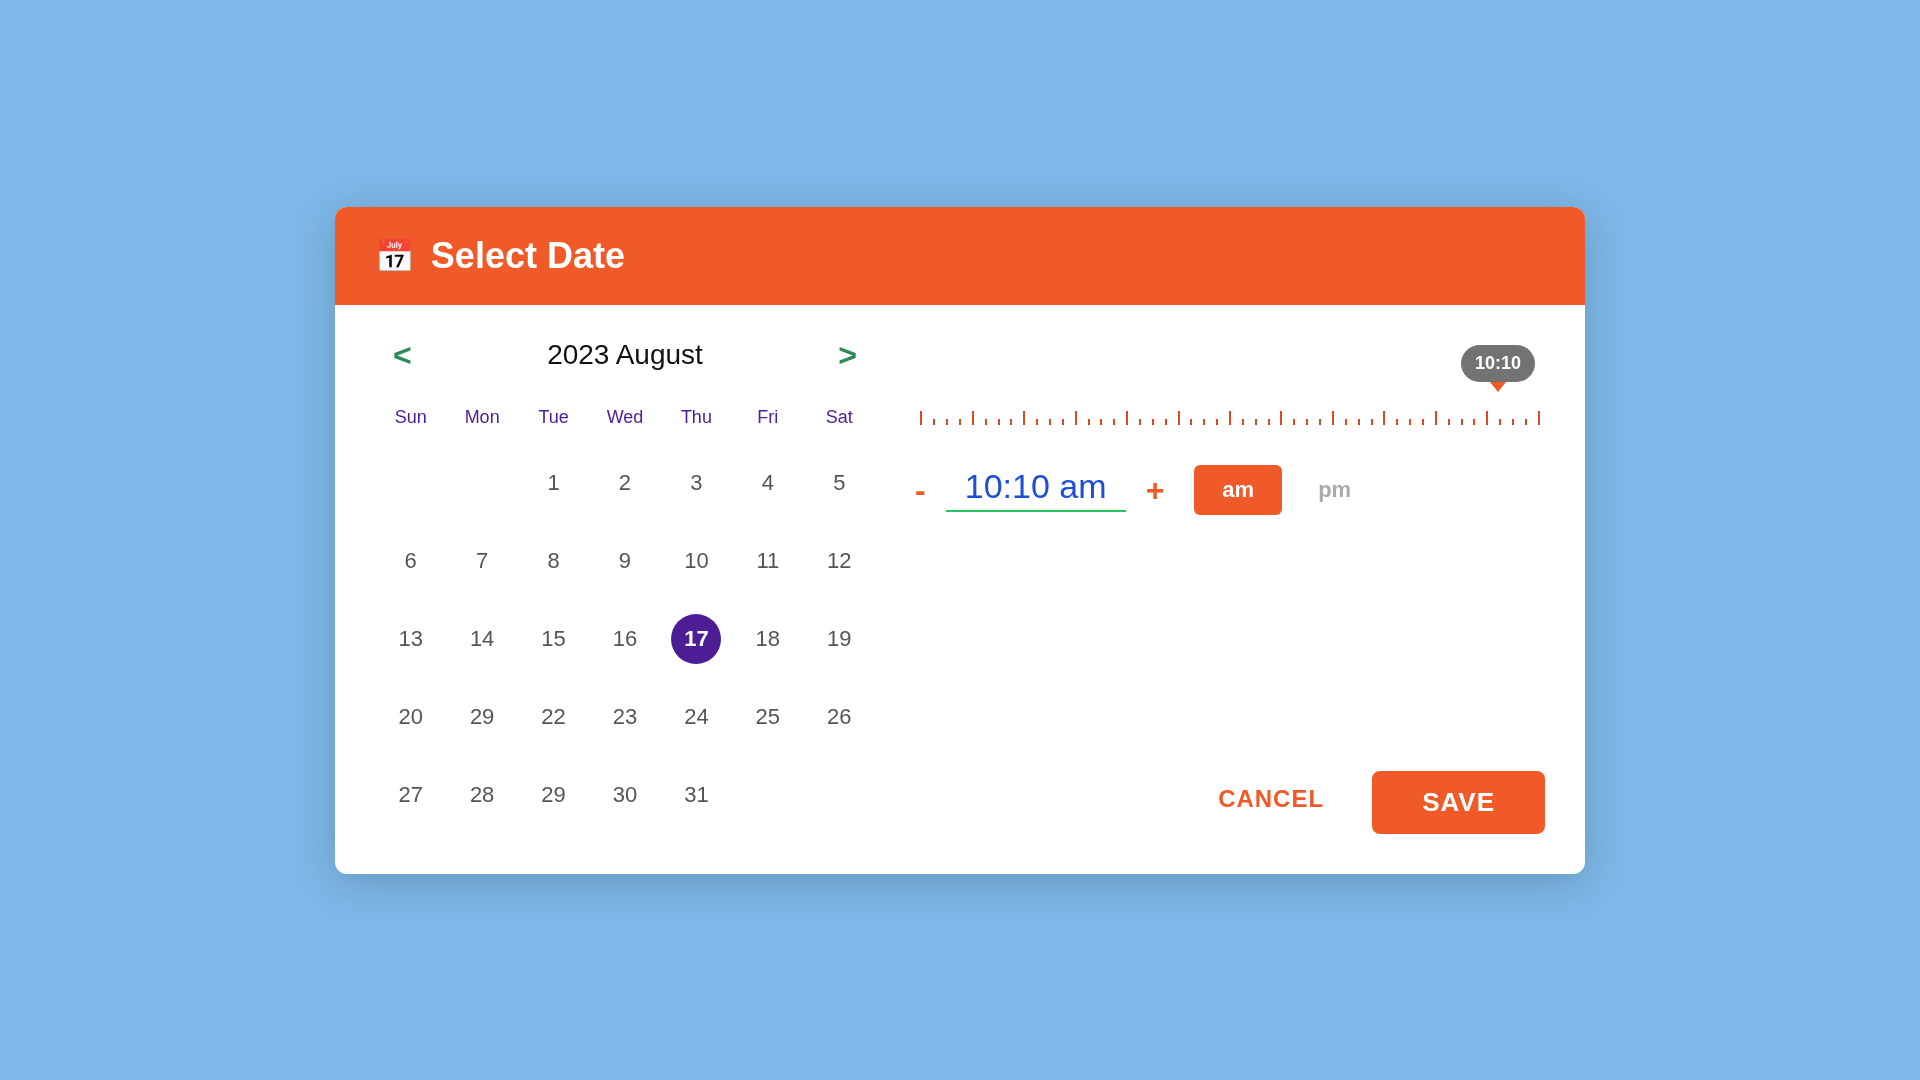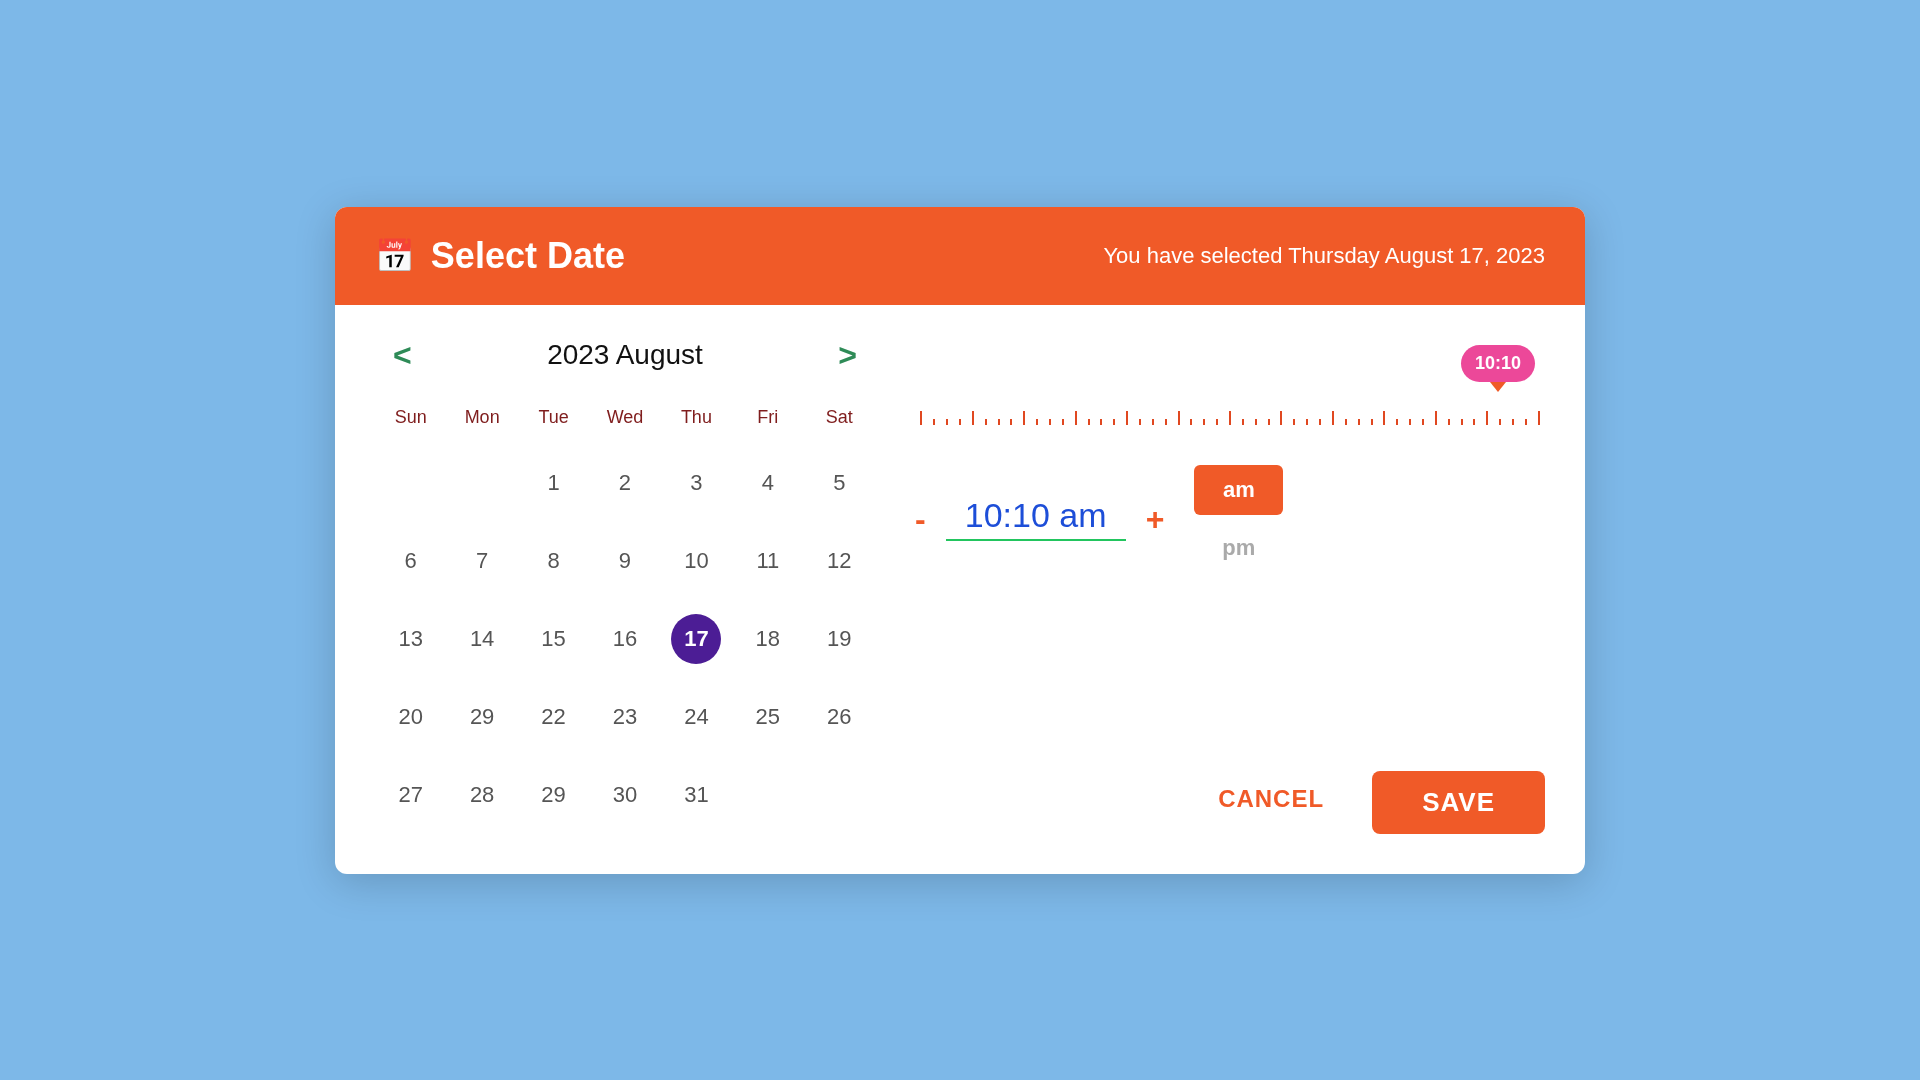--- a/index.html
+++ b/index.html
@@ -75,21 +75,21 @@
     }
     .calendar-grid {
       width: 100%;
     }
     .calendar-grid table {
       width: 100%;
       border-collapse: collapse;
     }
     .calendar-grid th {
       font-size: 18px;
-      color: #7f1d1d;
+      color: #4c1d95;
       font-weight: 400;
       text-align: center;
       padding: 8px 0 16px 0;
     }
     .calendar-grid td {
       font-size: 22px;
       color: #555;
       text-align: center;
       padding: 14px 0;
       cursor: pointer;
@@ -118,21 +118,21 @@
     
     .time-slider-container {
       position: relative;
       margin-bottom: 40px;
       margin-top: 60px;
     }
     .time-pin {
       position: absolute;
       top: -60px;
       right: 10px;
-      background: #ec4899;
+      background: #737373;
       color: #fff;
       font-size: 18px;
       font-weight: 600;
       padding: 8px 14px;
       border-radius: 20px;
       white-space: nowrap;
       text-align: right;
     }
     .time-pin::after {
       content: '';
@@ -189,21 +189,20 @@
       font-weight: 500;
       border-bottom: 2px solid #22c55e;
       padding-bottom: 4px;
       min-width: 180px;
       text-align: center;
     }
     .ampm-toggle {
       display: flex;
       gap: 8px;
       margin-left: 10px;
-      flex-direction: column;
     }
     .ampm-btn {
       font-size: 22px;
       font-weight: 600;
       padding: 12px 28px;
       border-radius: 6px;
       border: none;
       cursor: pointer;
     }
     .ampm-btn.active {
@@ -248,21 +247,20 @@
 </head>
 <body>
 
 <div class="dialog">
 
   <div class="dialog-header">
     <div class="dialog-header-left">
       <span class="calendar-icon">📅</span>
       <span>Select Date</span>
     </div>
-    <div class="dialog-header-right">You have selected Thursday August 17, 2023</div>
   </div>
 
   <div class="dialog-body">
 
     <div class="calendar-section">
       <div class="month-nav">
         <button class="nav-arrow">&lt;</button>
         <span class="month-title">2023 August</span>
         <button class="nav-arrow">&gt;</button>
       </div>

